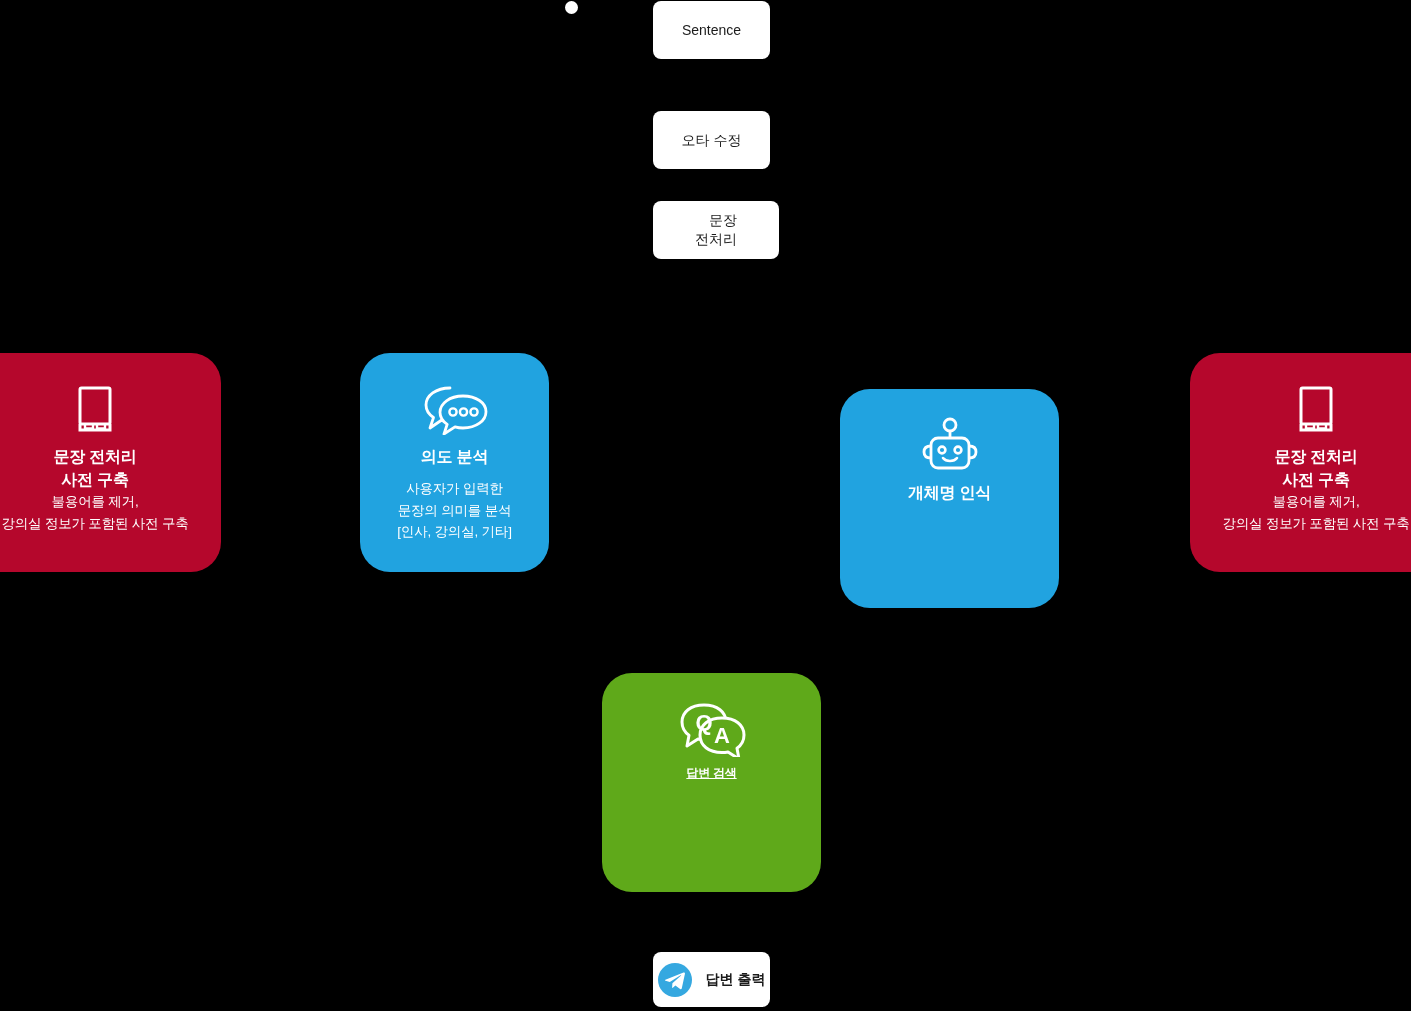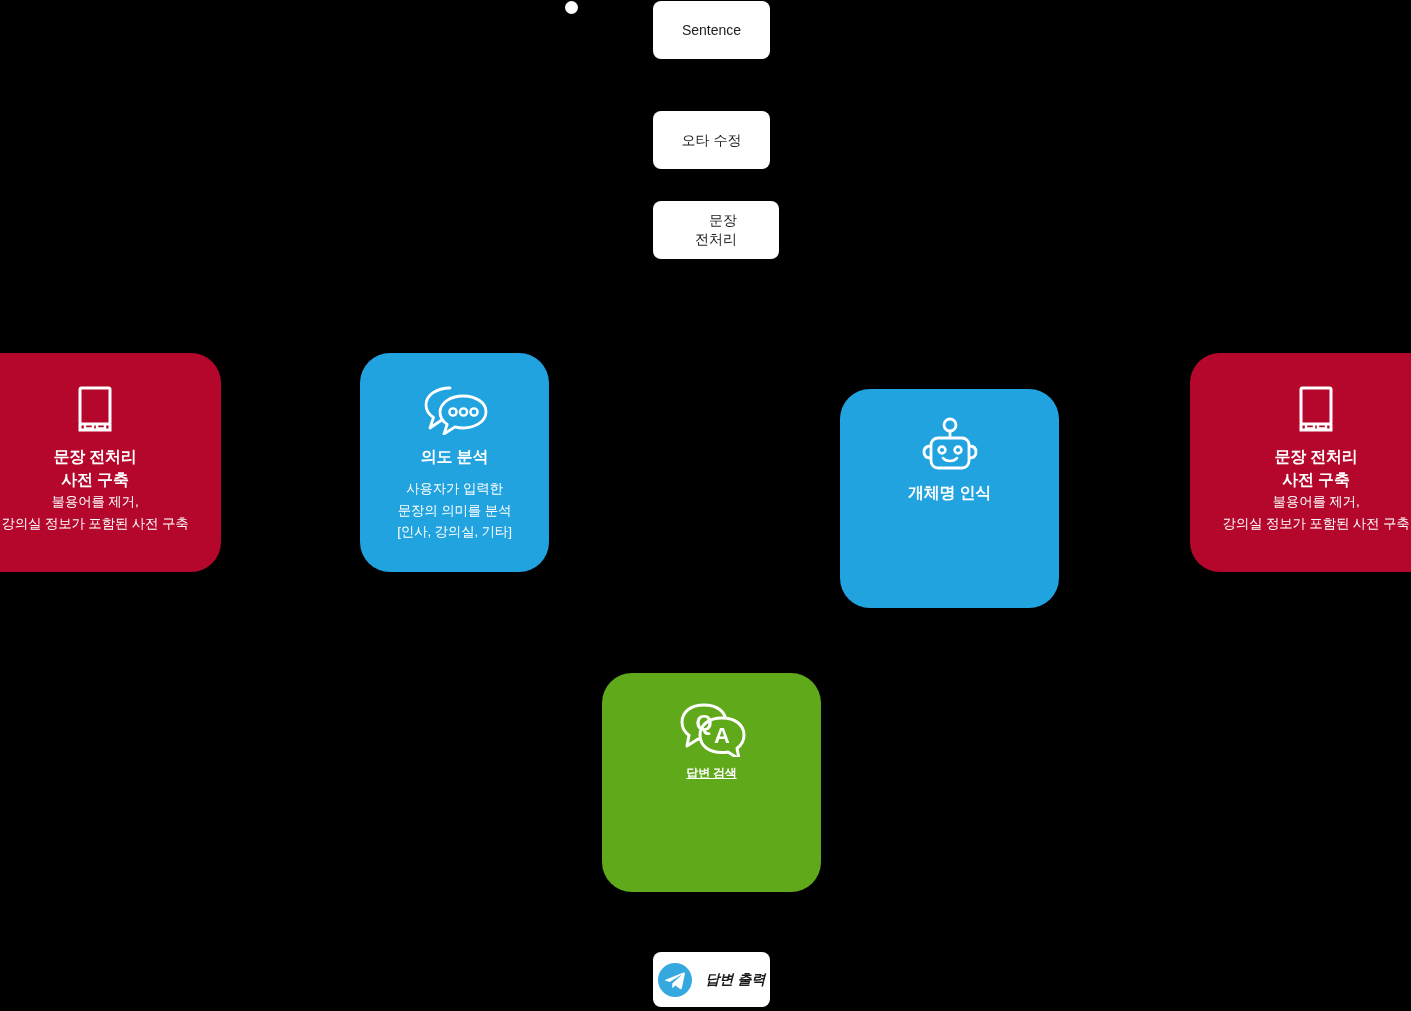--- a/index.html
+++ b/index.html
@@ -45,21 +45,20 @@
   
   .tbox {
     background: #ffffff;
     border-radius: 8px;
     display: flex;
     align-items: center;
     justify-content: center;
     gap: 14px;
     padding: 0 9px;
     box-shadow: 0 1px 2px rgba(0,0,0,0.35);
-    font-style: italic;
   }
   .tbox .tlabel {
     color: #1b1b1b;
     font-size: 14px;
     font-weight: 700;
     white-space: nowrap;
   }
 
   
   .card {

